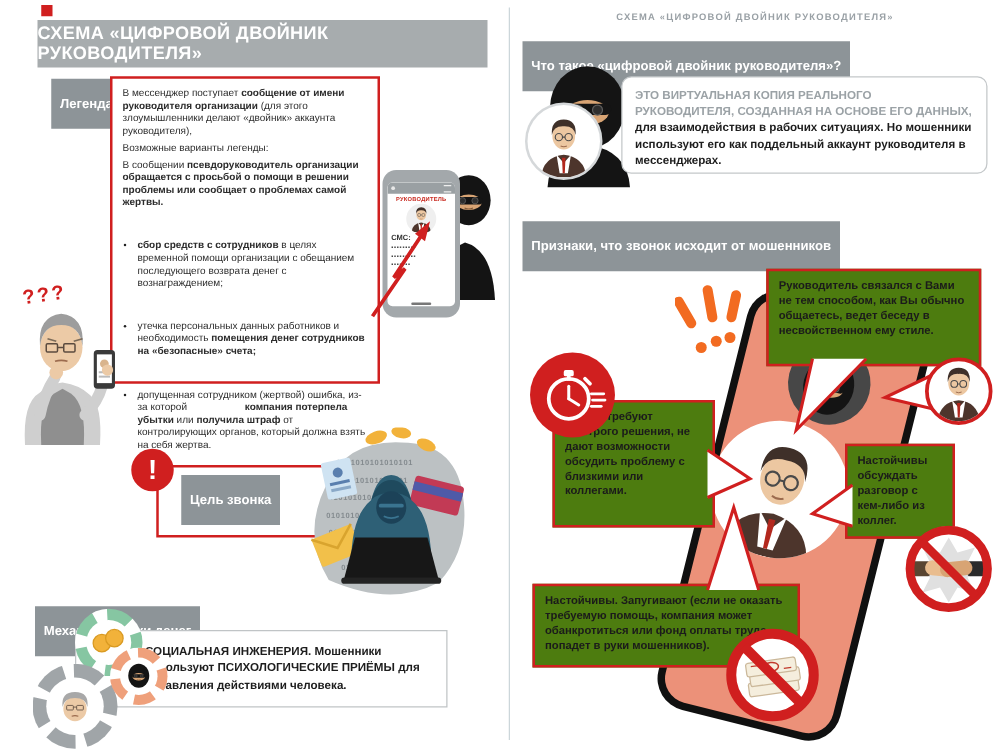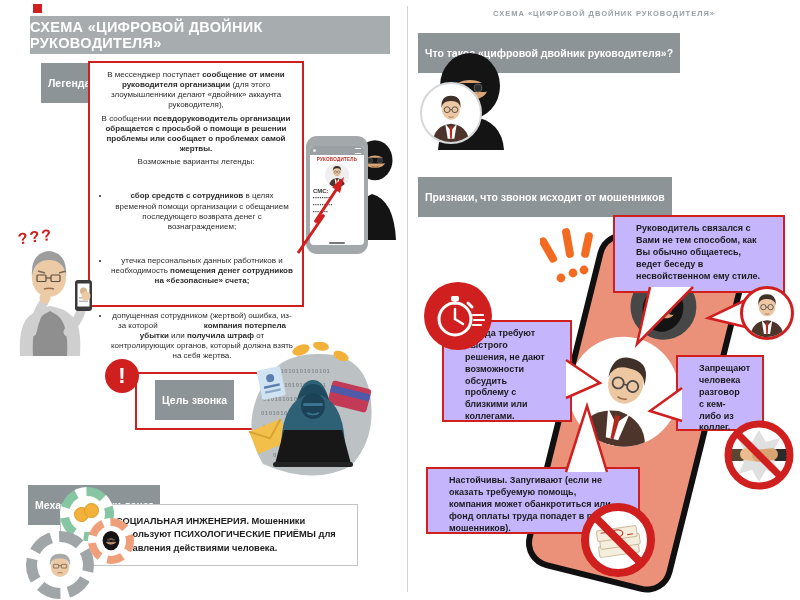--- a/index.html
+++ b/index.html
@@ -6,39 +6,39 @@
   #canvas{position:relative;width:800px;height:600px;background:#fff;overflow:hidden;
           font-family:"Liberation Sans",sans-serif;color:#1d1d1d;}
   .abs{position:absolute;}
   
   .big-banner{left:30px;top:16px;width:360px;height:38px;background:#a7acae;color:#fff;
       display:flex;align-items:center;justify-content:center;font-weight:700;font-size:14.5px;letter-spacing:.3px;}
   .gray-label{background:#8d9498;color:#fff;font-weight:700;font-size:10.5px;padding:14px 7px;white-space:nowrap;}
   .red-sq{left:33px;top:4px;width:9px;height:9px;background:#d01f1f;}
   
   .legend-box{left:88px;top:61px;width:216px;height:246px;border:2px solid #d01f1f;background:#fff;
-      padding:7px 8px;font-size:8px;line-height:1.27;color:#2c2c2c;box-sizing:border-box;text-align:center;}
+      padding:7px 8px;font-size:8px;line-height:1.27;color:#2c2c2c;box-sizing:border-box;}
   .legend-box p{margin:0 0 3px 0;}
   .legend-box ul{margin:1px 0 0 0;padding-left:12px;}
   .legend-box li{margin-bottom:3.5px;margin-top:24px;}
   .legend-box li::marker{color:#222;}
   
   .lphone{left:306px;top:136px;width:62px;height:118px;background:#a3a8ab;border-radius:11px;padding:10px 4px 9px 4px;box-sizing:border-box;z-index:3;}
   .lphone-screen{width:100%;height:100%;background:#fff;border-radius:4px;position:relative;overflow:hidden;}
   .lphone-top{height:9px;background:#9aa0a3;display:flex;align-items:center;justify-content:space-between;padding:0 3px;}
   .lp-dot{width:3px;height:3px;border-radius:50%;background:#e8e8e8;}
   .lp-lines{width:6px;height:4px;border-top:1px solid #eee;border-bottom:1px solid #eee;}
   .lp-contact{text-align:center;color:#c8281e;font-weight:700;font-size:4.6px;margin-top:2px;letter-spacing:.2px;}
   .lp-avatar{width:24px;height:24px;border-radius:50%;background:#efefef;margin:1px auto 1px auto;overflow:hidden;display:flex;justify-content:center;}
   .lp-sms{font-size:6px;font-weight:700;color:#333;margin:1px 0 1px 3px;}
   .lp-row{font-size:4.6px;letter-spacing:.6px;color:#444;margin:0 0 1.5px 3px;line-height:1.2;}
   .lp-home{position:absolute;bottom:1px;left:50%;transform:translateX(-50%);width:16px;height:2px;background:#777;border-radius:1px;}
   .questions{left:18px;top:228px;font-size:16px;font-weight:800;color:#d01f1f;transform:rotate(-8deg);letter-spacing:2px;z-index:2;}
   
-  .goal-box{left:125px;top:372px;width:146px;height:58px;border:2px solid #d01f1f;background:#fff;box-sizing:border-box;padding:6px 8px 4px 18px;margin-left:10px;}
+  .goal-box{left:125px;top:372px;width:146px;height:58px;border:2px solid #d01f1f;background:#fff;box-sizing:border-box;padding:6px 8px 4px 18px;}
   .goal-label{display:inline-block;margin-bottom:3px;}
   .goal-text{font-size:8.5px;font-weight:700;color:#222;line-height:1.35;}
   .excl-circle{left:105px;top:359px;width:34px;height:34px;border-radius:50%;background:#d01f1f;color:#fff;
       display:flex;align-items:center;justify-content:center;font-weight:800;font-size:22px;z-index:2;}
   
   .mech-banner{left:28px;top:485px;}
   .mech-box{left:60px;top:504px;width:298px;height:62px;border:1.5px solid #c0c4c6;background:#fff;box-sizing:border-box;
       display:flex;align-items:center;padding-left:55px;padding-right:8px;}
   .mech-text{font-size:9.3px;font-weight:700;color:#1d1d1d;line-height:1.45;}
   
@@ -60,21 +60,21 @@
   .rphone-body{position:absolute;left:12px;top:10px;width:150px;height:345px;background:#101010;border-radius:26px;
       transform:rotate(14deg);padding:6px;box-sizing:border-box;}
   .rphone-screen{width:100%;height:100%;background:#ec9179;border-radius:20px;position:relative;overflow:hidden;}
   .thief-circ{position:absolute;left:38px;top:24px;width:66px;height:66px;border-radius:50%;background:#474747;
       display:flex;align-items:flex-end;justify-content:center;overflow:hidden;}
   .mgr-circ{position:absolute;left:-2px;top:94px;width:110px;height:110px;border-radius:50%;background:#fff;
       display:flex;align-items:flex-end;justify-content:center;overflow:hidden;}
   .handset-pill{position:absolute;left:14px;top:230px;width:66px;height:24px;border-radius:13px;background:#f3a78e;
       display:flex;align-items:center;justify-content:center;}
   
-  .callout{background:#c4b5fd;border:2.5px solid #d01f1f;box-sizing:border-box;padding:6px 21px;font-size:9px;
+  .callout{background:#4d7c0f;border:2.5px solid #d01f1f;box-sizing:border-box;padding:6px 8px;font-size:9px;
       font-weight:700;line-height:1.32;color:#1b1b1b;z-index:3;}
   .c1{left:613px;top:215px;width:172px;height:78px;}
   .c2{left:442px;top:320px;width:130px;height:102px;}
   .c3{left:676px;top:355px;width:88px;height:76px;}
   .c4{left:426px;top:467px;width:214px;height:67px;}
   .overlay-svg{left:0;top:0;width:800px;height:600px;z-index:4;pointer-events:none;}
   .avatar-bubble{left:740px;top:286px;width:54px;height:54px;border-radius:50%;background:#fff;border:3px solid #d01f1f;
       box-sizing:border-box;z-index:5;overflow:hidden;display:flex;align-items:flex-end;justify-content:center;}
   .stopwatch{left:424px;top:282px;width:68px;height:68px;border-radius:50%;background:#d01f1f;z-index:4;
       display:flex;align-items:center;justify-content:center;}
@@ -127,22 +127,22 @@
   <div class="abs big-banner">
     <span>СХЕМА «ЦИФРОВОЙ ДВОЙНИК РУКОВОДИТЕЛЯ»</span>
   </div>
 
   <div class="abs gray-label" style="left:41px;top:63px;">
     <span>Легенда</span>
   </div>
 
   <div class="abs legend-box">
     <p><span>В мессенджер поступает </span><span style="font-weight: 700;">сообщение от имени руководителя организации</span><span> (для этого злоумышленники делают «двойник» аккаунта руководителя),</span></p>
+    <p><span>Возможные варианты легенды:</span></p>
     <p><span>В сообщении </span><span style="font-weight: 700;">псевдоруководитель организации обращается с просьбой о помощи в решении проблемы или сообщает о проблемах самой жертвы.</span></p>
-    <p><span>Возможные варианты легенды:</span></p>
     <ul>
         <li><span style="font-weight: 700;">сбор средств с сотрудников</span><span> в целях временной помощи организации с обещанием последующего возврата денег с вознаграждением;</span></li>
         <li><span>утечка персональных данных работников и необходимость </span><span style="font-weight: 700;">помещения денег сотрудников на «безопасные» счета;</span></li>
         <li><span>допущенная сотрудником (жертвой) ошибка, из-за которой </span><span style="font-weight: 700; padding-left: 44px;">компания потерпела убытки</span><span> или </span><span style="font-weight: 700;">получила штраф</span><span> от контролирующих органов, который должна взять на себя жертва.</span></li>
       </ul>
   </div>
 
   <div class="abs questions">???</div>
   <svg class="abs" style="left:2px;top:236px;" width="96" height="120" viewBox="0 0 96 120">
     <path d="M18 120 Q16 86 30 78 Q38 71 48 70 Q62 72 70 80 Q80 88 78 120 Z" fill="#cfcfcf"></path>
@@ -281,20 +281,23 @@
     <circle cx="44" cy="38" r="4" fill="#2e2e2e" stroke="#5a5a5a" stroke-width="1"></circle>
     <circle cx="60" cy="38" r="4" fill="#2e2e2e" stroke="#5a5a5a" stroke-width="1"></circle>
     <path d="M46 48 Q52 51 58 48" stroke="#7c5636" stroke-width="1.4" fill="none"></path>
   </svg>
   <div class="abs" style="left:420px;top:82px;width:58px;height:58px;border-radius:50%;background:#fff;border:2px solid #d5d8da;overflow:hidden;display:flex;align-items:flex-end;justify-content:center;">
     <svg width="50" height="53" viewBox="0 0 60 64">
         <use href="#sym-manager"></use>
       </svg>
   </div>
 
+  <div class="abs what-box">
+    <span><span class="caps-gray" style="font-weight: 700;">ЭТО ВИРТУАЛЬНАЯ КОПИЯ РЕАЛЬНОГО РУКОВОДИТЕЛЯ, СОЗДАННАЯ НА ОСНОВЕ ЕГО ДАННЫХ, </span><span style="font-weight: 700;">для взаимодействия в рабочих ситуациях. Но мошенники используют его как поддельный аккаунт руководителя в мессенджерах.</span></span>
+  </div>
 
   <div class="abs gray-label signs-banner">
     <span>Признаки, что звонок исходит от мошенников</span>
   </div>
 
   <div class="abs rphone">
     <div class="rphone-body">
       <div class="rphone-screen">
         <div class="thief-circ">
           <svg width="58" height="60" viewBox="0 0 60 60">
@@ -326,21 +329,21 @@
     </g>
   </svg>
 
   <div class="abs callout c1">
     <span>Руководитель связался с Вами не тем способом, как Вы обычно общаетесь, ведет беседу в несвойственном ему стиле.</span>
   </div>
   <div class="abs callout c2">
     <span>Всегда требуют быстрого решения, не дают возможности обсудить проблему с близкими или коллегами.</span>
   </div>
   <div class="abs callout c3">
-    <span>Запрещают человека разговор с кем-либо из коллег.</span>
+    <span>Настойчивы обсуждать разговор с кем-либо из коллег.</span>
   </div>
   <div class="abs callout c4">
     <span>Настойчивы. Запугивают (если не оказать требуемую помощь,  компания может обанкротиться или фонд оплаты труда попадет в руки мошенников).</span>
   </div>
 
   <svg class="abs overlay-svg">
     <path d="M650 287 L637 344 L693 287" fill="#fff" stroke="#d01f1f" stroke-width="2.5"></path>
     <path d="M566 360 L600 383 L566 398" fill="#fff" stroke="#d01f1f" stroke-width="2.5"></path>
     <path d="M682 388 L650 411 L682 421" fill="#fff" stroke="#d01f1f" stroke-width="2.5"></path>
     <path d="M566 472 L587 406 L607 472" fill="#fff" stroke="#d01f1f" stroke-width="2.5"></path>

